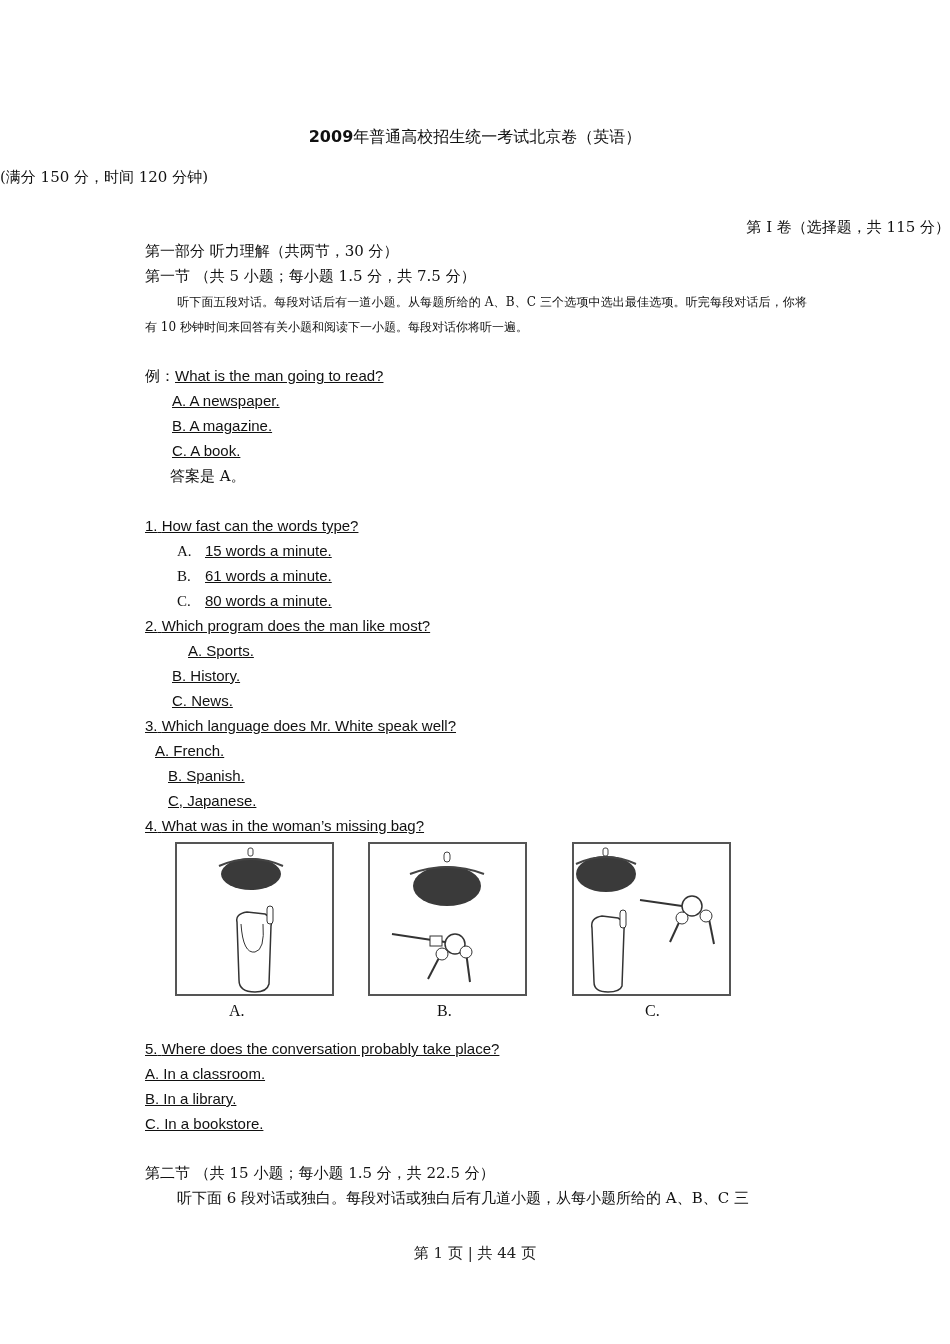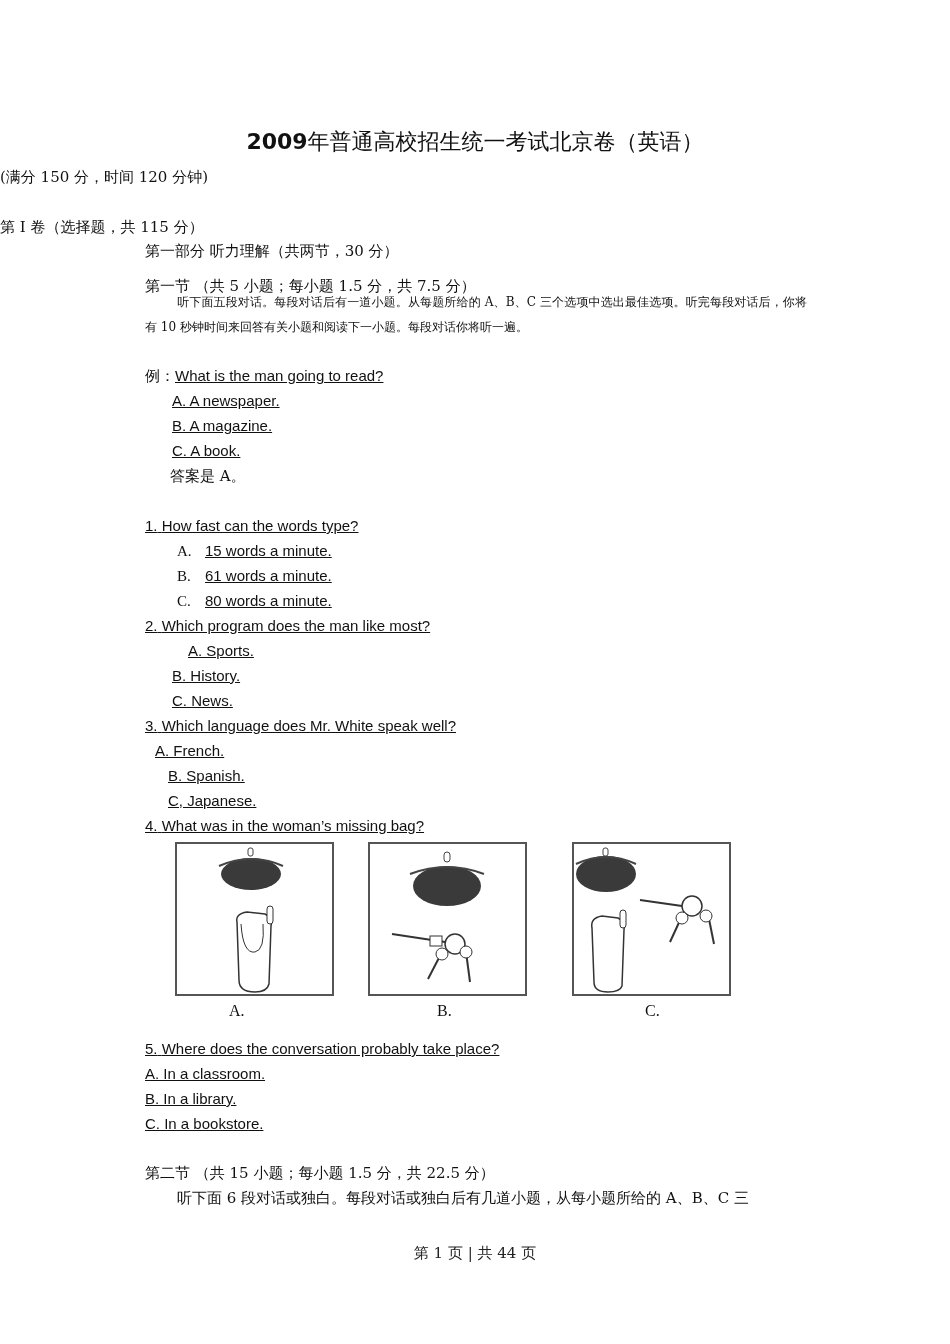--- a/index.html
+++ b/index.html
@@ -1,23 +1,23 @@
 <!DOCTYPE html>
 <html><head>
 <meta charset="utf-8">
 <style>
   html, body { margin:0; padding:0; background:#ffffff; }
   body { width:950px; height:1344px; position:relative; overflow:hidden;
          font-family:"Liberation Sans","DejaVu Sans",sans-serif; color:#111; }
   .title { position:absolute; left:0; width:950px; top:127px; text-align:center;
-           font-size:22px; font-family:"DejaVu Serif",serif; }
+           font-size:16px; font-family:"DejaVu Serif",serif; }
   .title .year { font-weight:bold; font-family:"DejaVu Sans",sans-serif; }
   .subtitle { position:absolute; left:0; width:950px; top:168px; text-align:left;
               font-size:15px; font-family:"DejaVu Serif",serif; }
-  .vol { position:absolute; left:0; width:950px; top:218px; text-align:left;
+  .vol { position:absolute; left:0; width:950px; top:218px; text-align:right;
          font-size:15px; font-family:"DejaVu Serif",serif; }
   .line { position:absolute; left:145px; font-size:15px; white-space:nowrap;
           font-family:"DejaVu Serif",serif; }
   .en { font-family:"Liberation Sans","DejaVu Sans",sans-serif;text-decoration:underline; }
   .para { position:absolute; left:145px; width:662px; font-size:12px; line-height:25px;
           font-family:"DejaVu Serif",serif; text-align:justify; }
   .indent { display:inline-block; width:32px; }
   .opt-letter { font-family:"Liberation Serif",serif; display:inline-block; width:28px; }
   .pic-row { position:absolute; top:842px; left:175px; width:560px; height:182px; }
   .pic { position:absolute; top:0; width:155px; height:150px; border:2px solid #555; background:#fff; }
@@ -30,21 +30,21 @@
 
 <div>
 
   <div class="title">
     <span class="year">2009</span><span>年普通高校招生统一考试北京卷（英语）</span>
   </div>
   <div class="subtitle">(满分 150 分，时间 120 分钟)</div>
   <div class="vol">第 I 卷（选择题，共 115 分）</div>
 
   <div class="line" style="top:242px">第一部分  听力理解（共两节，30 分）</div>
-  <div class="line" style="top:277px">第一节  （共 5 小题；每小题 1.5 分，共 7.5 分）</div>
+  <div class="line" style="top:267px">第一节  （共 5 小题；每小题 1.5 分，共 7.5 分）</div>
   <div class="para" style="top:290px"><span class="indent"></span><span>听下面五段对话。每段对话后有一道小题。从每题所给的 A、B、C 三个选项中选出最佳选项。听完每段对话后，你将有 10 秒钟时间来回答有关小题和阅读下一小题。每段对话你将听一遍。</span></div>
 
   <div class="line" style="top:367px">
     <span>例：</span><span class="en">What is the man going to read?</span>
   </div>
   <div class="line en" style="top:392px;left:172px">A. A newspaper.</div>
   <div class="line en" style="top:417px;left:172px">B. A magazine.</div>
   <div class="line en" style="top:442px;left:172px">C. A book.</div>
   <div class="line" style="top:467px;left:170px">答案是 A。</div>
 

